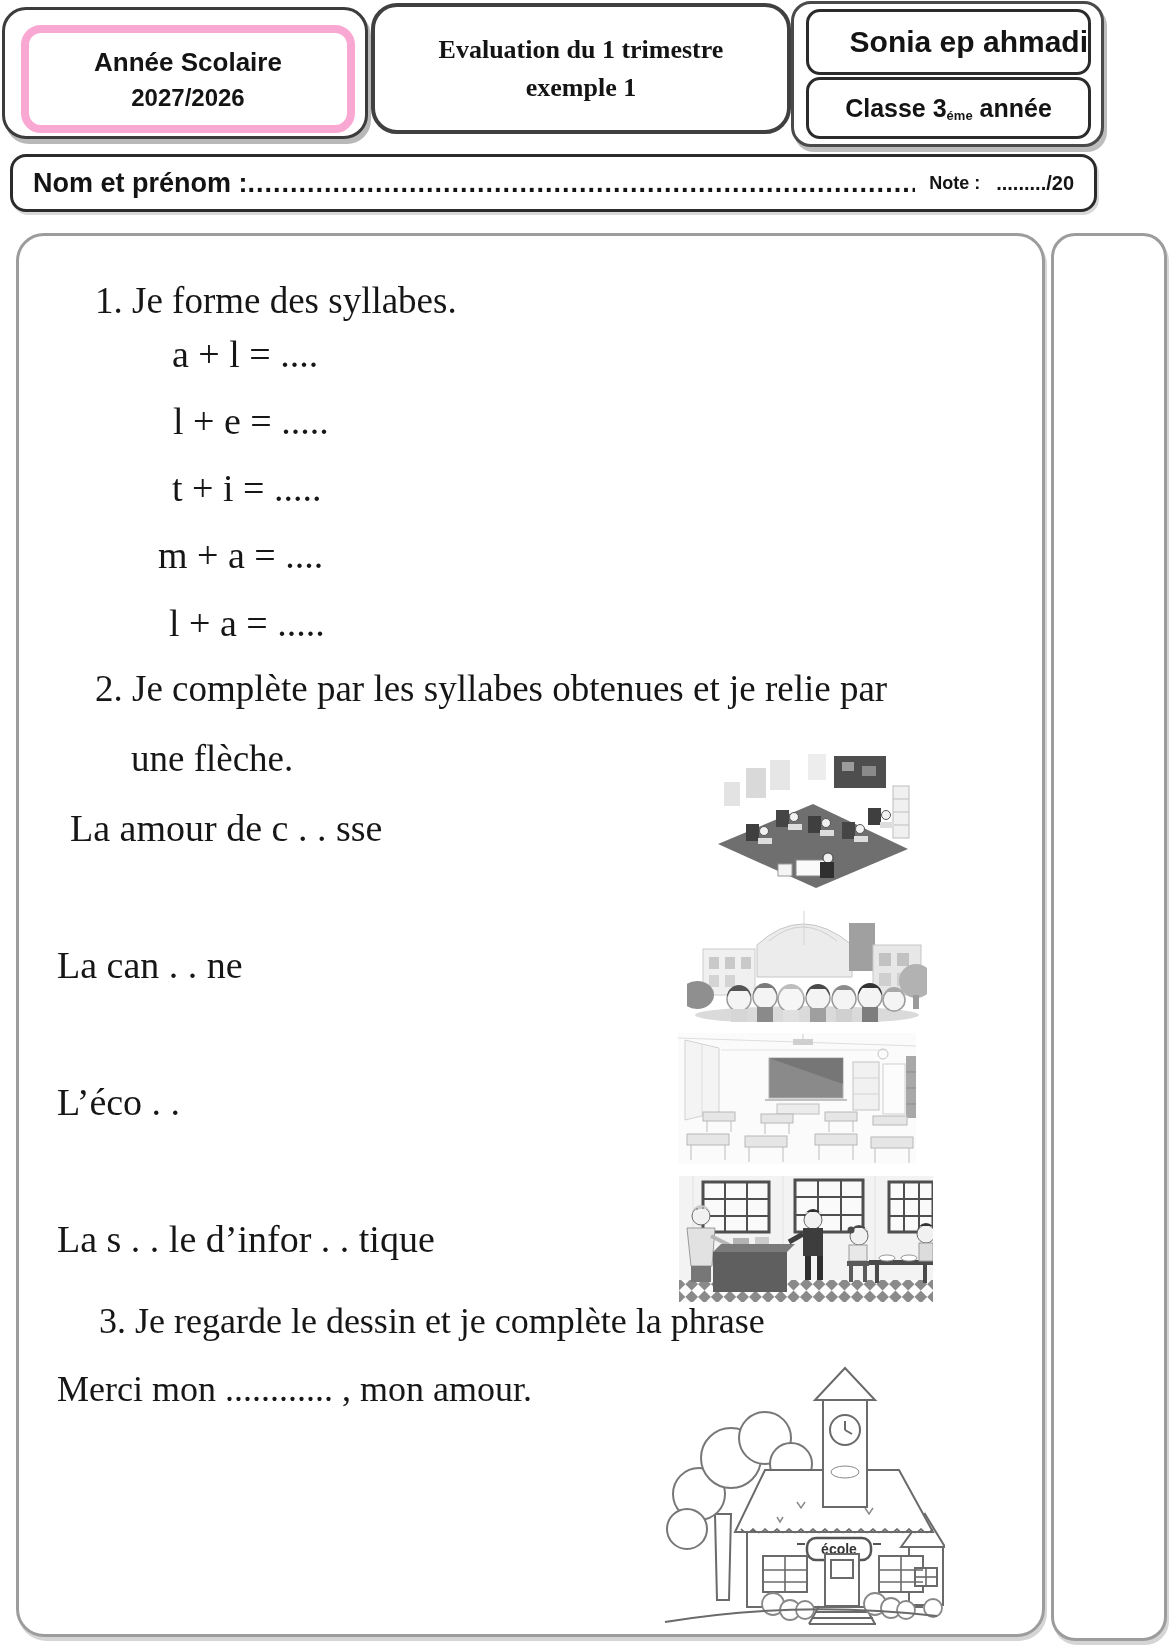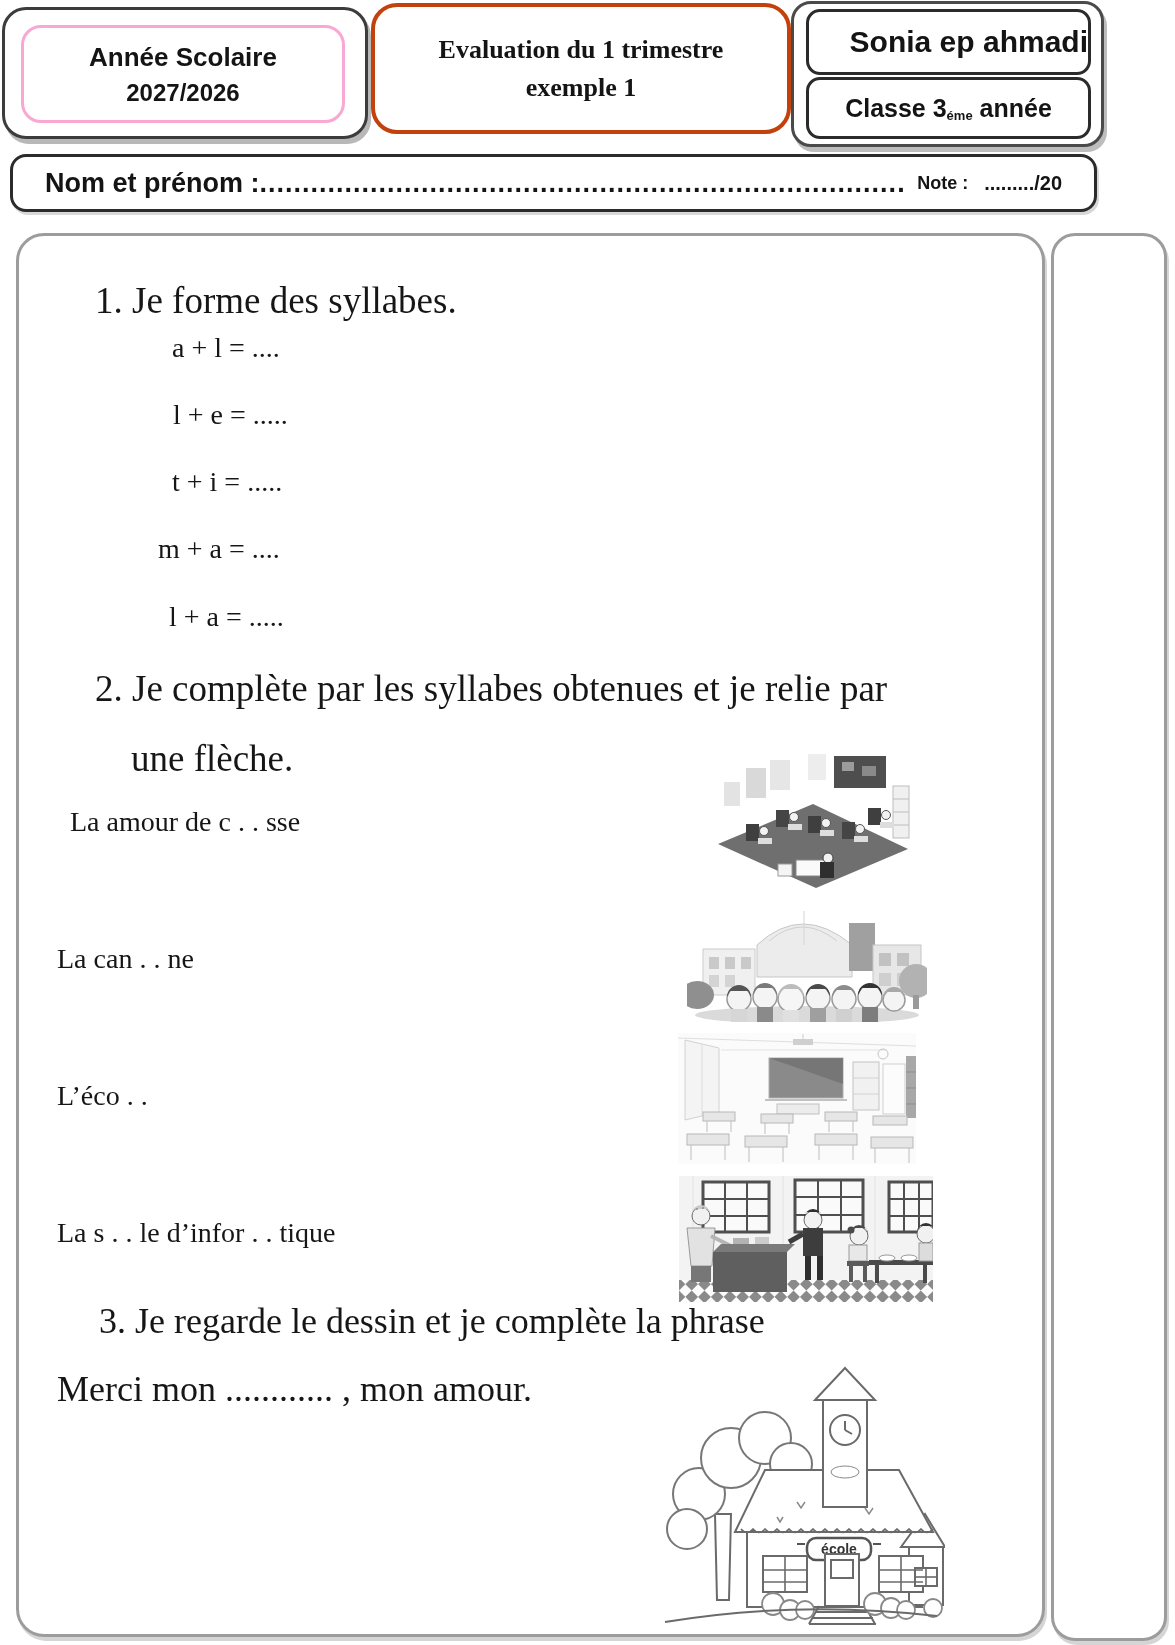--- a/index.html
+++ b/index.html
@@ -6,55 +6,55 @@
   body{
     width:1175px;height:1645px;position:relative;background:#ffffff;
     font-family:"Liberation Sans","DejaVu Sans",sans-serif;color:#141414;overflow:hidden;
   }
   .abs{position:absolute;}
   .serif{font-family:"Liberation Serif","DejaVu Serif",serif;color:#161616;}
 
   
   .outer-left{left:2px;top:7px;width:360px;height:126px;border:3px solid #3c3c3c;border-radius:24px;
     box-shadow:3px 5px 0 #b8b8b8;background:#fff;}
-  .year-box{left:20px;top:24px;width:318px;height:92px;border:3px solid #f9a8d4;border-radius:20px;background:#fff;
+  .year-box{left:20px;top:24px;width:318px;height:92px;border:8px solid #f9a8d4;border-radius:20px;background:#fff;
     display:flex;flex-direction:column;align-items:center;justify-content:center;gap:6px;}
   .year-line1{font-size:26px;font-weight:700;}
   .year-line2{font-size:24px;font-weight:600;}
 
-  .eval-box{left:371px;top:3px;width:412px;height:123px;border:4px solid #c2410c;border-radius:26px;background:#fff;
+  .eval-box{left:371px;top:3px;width:412px;height:123px;border:4px solid #404040;border-radius:26px;background:#fff;
     display:flex;flex-direction:column;align-items:center;justify-content:center;gap:8px;}
   .eval-line{font-size:26px;font-weight:700;font-family:"Liberation Serif","DejaVu Serif",serif;}
 
   .outer-right{left:791px;top:1px;width:307px;height:140px;border:3px solid #4a4a4a;border-radius:20px;
     box-shadow:3px 5px 0 #bdbdbd;background:#fff;}
   .teacher-box{left:806px;top:9px;width:279px;height:60px;border:3px solid #2b2b2b;border-radius:14px;background:#fff;
     display:flex;align-items:center;justify-content:flex-end;}
   .teacher-name{font-size:30px;font-weight:700;}
   .classe-box{left:806px;top:77px;width:279px;height:56px;border:3px solid #2b2b2b;border-radius:14px;background:#fff;
     display:flex;align-items:center;justify-content:center;}
   .classe-text{font-size:25px;font-weight:700;}
   .classe-sup{font-size:13px;font-weight:700;position:relative;top:3px;}
 
   .name-bar{left:10px;top:154px;width:1087px;height:58px;border:3.5px solid #2b2b2b;border-radius:16px;background:#fff;
-    box-shadow:2px 3px 0 #d8d8d8;display:flex;align-items:center;padding:0 32px;box-sizing:border-box;}
+    box-shadow:2px 3px 0 #d8d8d8;display:flex;align-items:center;padding:0 20px;box-sizing:border-box;}
   .name-label{font-size:27px;font-weight:700;white-space:nowrap;}
   .name-dots{font-size:27px;font-weight:700;flex:1;min-width:0;overflow:hidden;white-space:nowrap;letter-spacing:1px;}
   .note-label{font-size:18px;font-weight:700;white-space:nowrap;margin-left:14px;}
   .note-value{font-size:20px;font-weight:700;white-space:nowrap;margin-left:16px;}
 
   
   .main-box{left:16px;top:233px;width:1023px;height:1398px;border:3px solid #9c9c9c;border-radius:28px;background:#fff;
     box-shadow:2px 4px 0 #d5d5d5;}
   .side-box{left:1051px;top:233px;width:110px;height:1402px;border:3px solid #9c9c9c;border-radius:24px;background:#fff;
     box-shadow:2px 4px 0 #d5d5d5;}
 
   
   .ex-title{font-size:37px;}
-  .ex-item{font-size:28px;}
+  .ex-item{font-size:38px;}
   .ex3{font-size:36px;}
   .t-ex1{left:95px;top:279px;}
   .t-s1{left:172px;top:332px;}
   .t-s2{left:173px;top:399px;}
   .t-s3{left:172px;top:466px;}
   .t-s4{left:158px;top:533px;}
   .t-s5{left:169px;top:601px;text-align:right;}
   .t-ex2a{left:95px;top:667px;}
   .t-ex2b{left:131px;top:737px;}
   .t-m1{left:70px;top:806px;}

